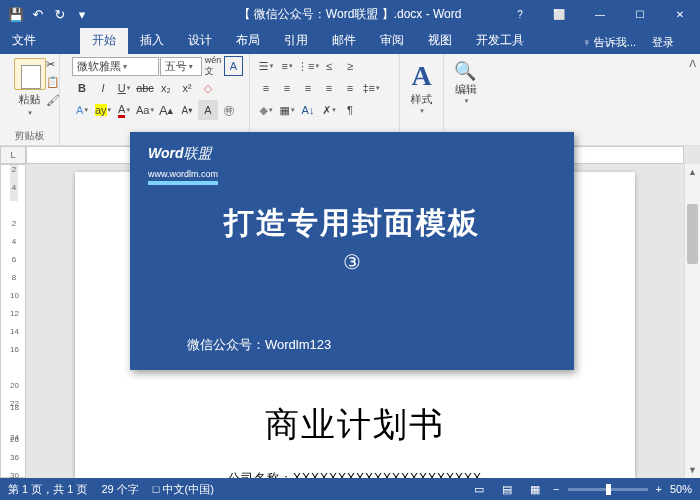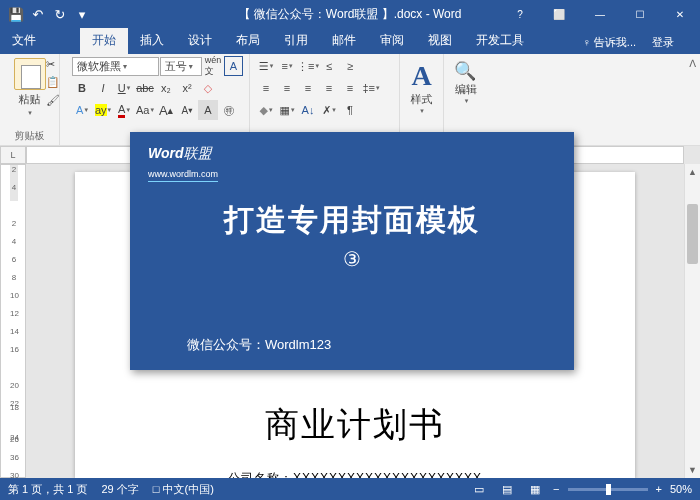--- a/index.html
+++ b/index.html
@@ -37,21 +37,21 @@
 .page-wrap { position:absolute; top:18px; left:26px; right:16px; bottom:0; overflow:hidden; display:flex; justify-content:center; }
 .page { width:560px; background:#fff; box-shadow:0 1px 4px rgba(0,0,0,0.3); margin-top:8px; text-align:center; padding-top:230px; }
 .page-title { font-size:34px; font-weight:500; letter-spacing:2px; }
 .page-sub { font-size:12px; margin-top:22px; letter-spacing:1px; }
 .scrollbar-v { position:absolute; top:18px; right:0; width:16px; bottom:0; background:#f3f3f3; border-left:1px solid #ddd; }
 .scrollbar-v .arrow { height:16px; display:flex; align-items:center; justify-content:center; font-size:9px; color:#666; cursor:pointer; }
 .scrollbar-v .thumb { position:absolute; top:40px; left:2px; right:2px; height:60px; background:#c2c2c2; border-radius:2px; cursor:pointer; }
 .overlay { position:absolute; top:132px; left:130px; width:444px; height:238px; background:#2b579a; color:#fff; box-shadow:2px 3px 8px rgba(0,0,0,0.4); padding:12px 18px; z-index:50; }
 .overlay-logo { font-size:14px; font-weight:bold; font-style:italic; }
 .overlay-logo-en { font-weight:normal; }
-.overlay-url { font-size:9px; border-bottom:1px solid #7dd3fc; display:inline-block; padding-bottom:2px; margin-top:-2px; }
+.overlay-url { font-size:9px; border-bottom:4px solid #7dd3fc; display:inline-block; padding-bottom:2px; margin-top:-2px; }
 .overlay-main { text-align:center; font-size:30px; font-weight:bold; margin-top:18px; letter-spacing:2px; }
 .overlay-num { text-align:center; font-size:20px; margin-top:6px; }
 .overlay-foot { position:absolute; bottom:16px; left:18px; font-size:13px;margin-left:39px; }
 .statusbar { position:absolute; bottom:0; left:0; right:0; height:22px; background:#2b579a; color:#fff; display:flex; align-items:center; font-size:11px; padding:0 8px; gap:14px; }
 .statusbar .right { margin-left:auto; display:flex; align-items:center; gap:8px; }
 .view-btn { width:20px; height:16px; cursor:pointer; display:flex; align-items:center; justify-content:center; }
 .zoom-slider { width:80px; height:3px; background:#6a8bc0; position:relative; }
 .zoom-slider .thumb { position:absolute; left:38px; top:-4px; width:5px; height:11px; background:#fff; }
 </style>
 </head>

